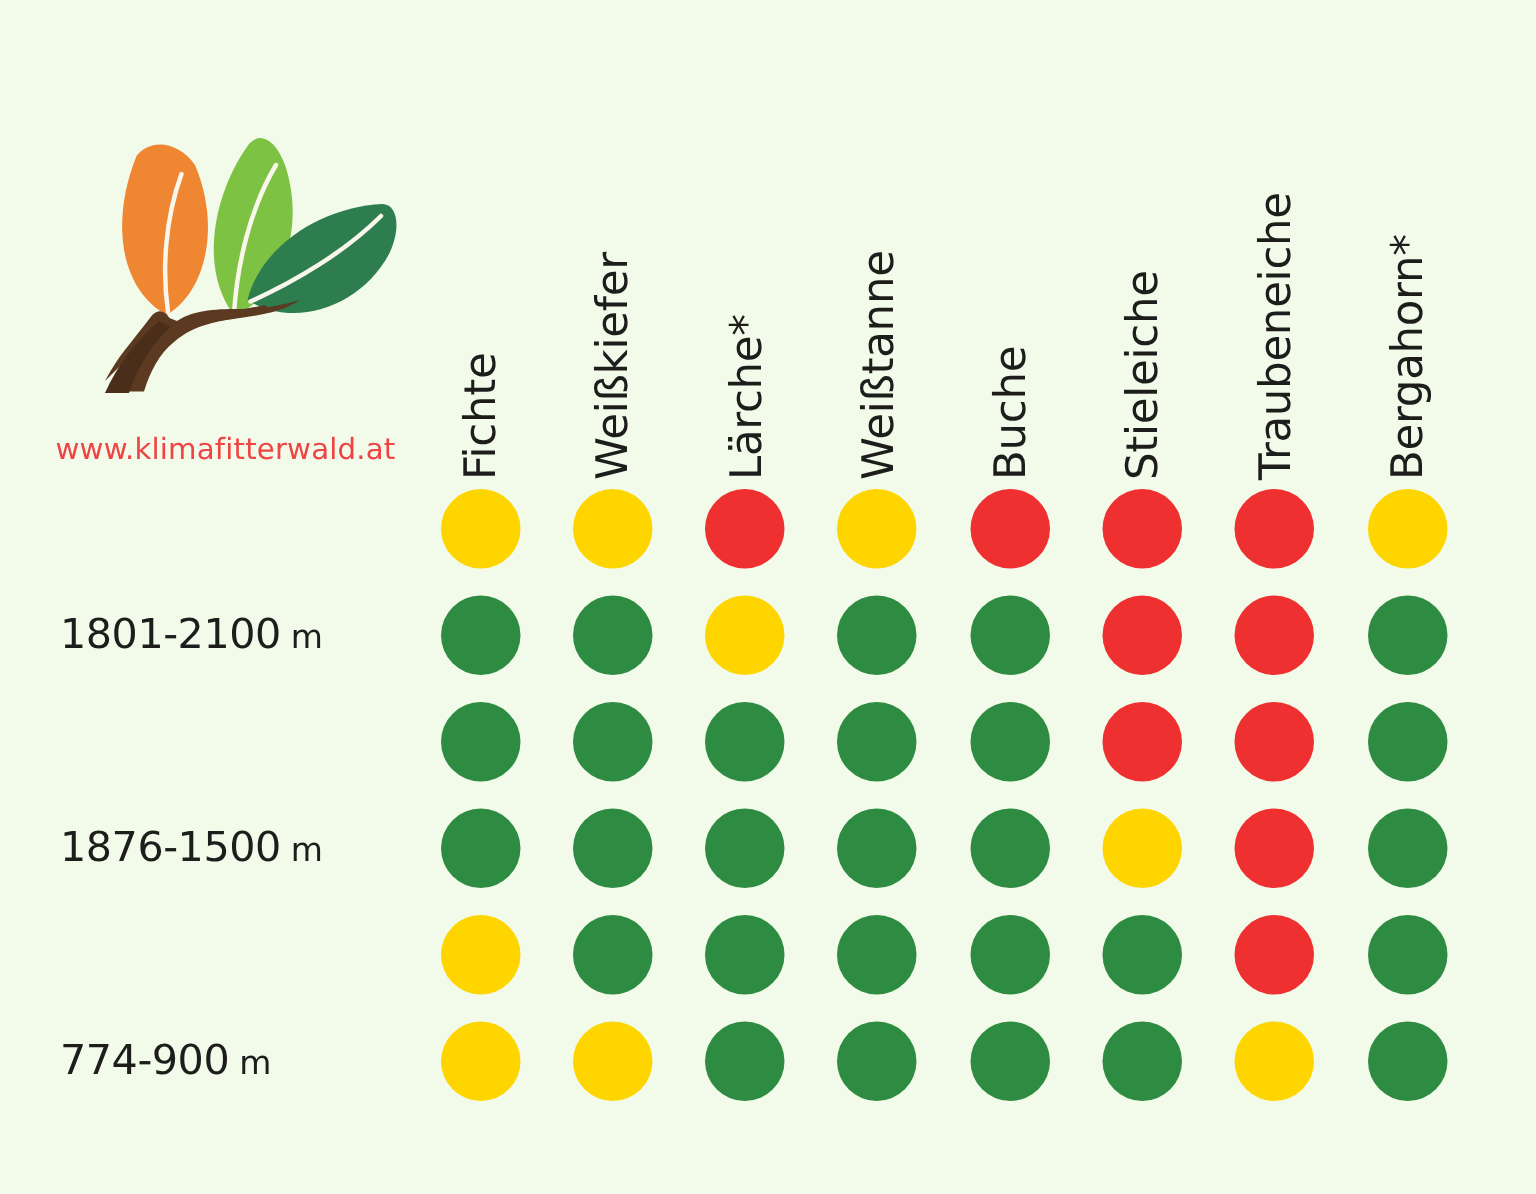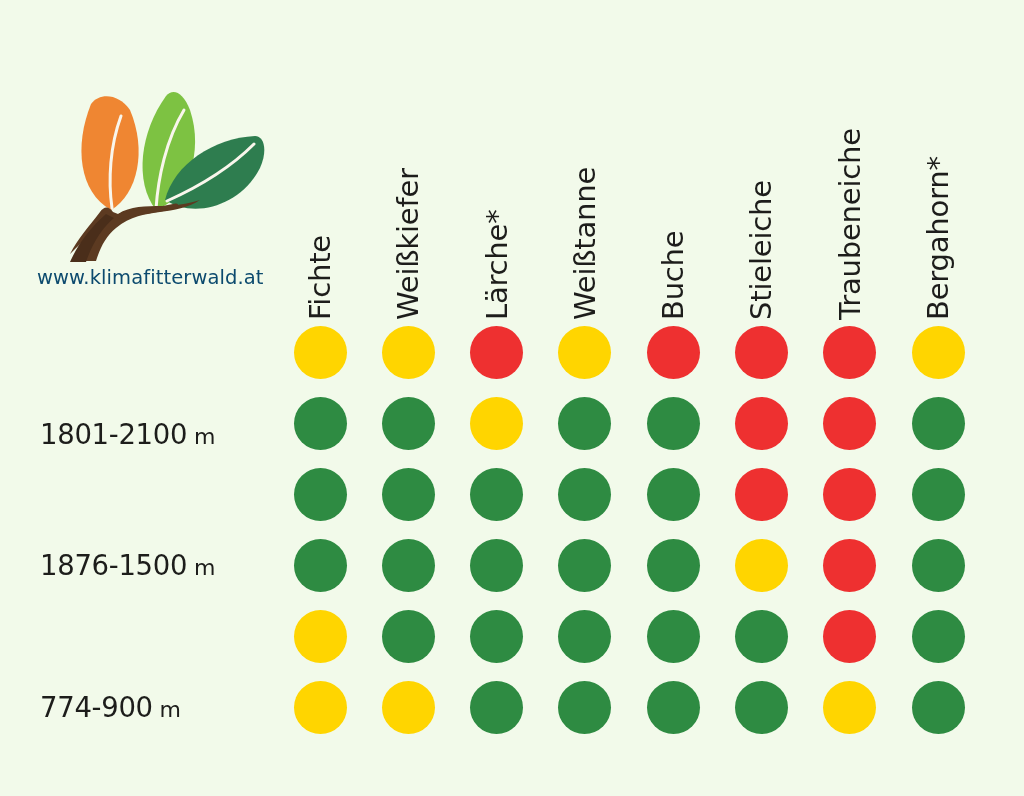--- a/index.html
+++ b/index.html
@@ -138,36 +138,36 @@
         <path d="M133 113 C 162 100, 196 80, 220 56" fill="none" stroke="#f9f6ec" stroke-width="3" stroke-linecap="round"></path>
 
         <path d="M79 124 C 75 118, 70 118, 66 124 C 54 140, 44 150, 36 166 C 44 158, 52 150, 62 142
                  C 54 154, 46 162, 38 173 L 62 173 C 66 160, 72 148, 82 140
                  C 96 128, 112 126, 126 124 C 140 122, 154 120, 166 112
                  C 152 116, 140 118, 128 118 C 112 118, 96 118, 84 126 Z" fill="#5c3a21"></path>
         <path d="M72 126 C 56 140, 44 156, 36 174 L 52 174 C 58 156, 68 140, 80 130 Z" fill="#4a2e1a"></path>
         <path d="M86 128 C 104 124, 124 122, 142 118" fill="none" stroke="#5c3a21" stroke-width="5" stroke-linecap="round"></path>
       </svg>
     </div>
-    <div id="logo-url" style="color: #0c4a6e;">www.klimafitterwald.at</div>
+    <div id="logo-url" style="color: #ef4444; margin-top: 22px;">www.klimafitterwald.at</div>
   </div>
 
   <div id="col-headers">
       <div class="col-head" style="left: 332px;">Fichte</div>
       <div class="col-head" style="left: 420.3px;">Weißkiefer</div>
       <div class="col-head" style="left: 508.6px;">Lärche*</div>
       <div class="col-head" style="left: 596.9px;">Weißtanne</div>
       <div class="col-head" style="left: 685.2px;">Buche</div>
       <div class="col-head" style="left: 773.4px;">Stieleiche</div>
       <div class="col-head" style="left: 861.7px;">Traubeneiche</div>
       <div class="col-head" style="left: 950px;">Bergahorn*</div>
     </div>
 
   <div id="row-labels">
-      <div class="row-label" style="top: 403px; margin-top: 11px;"><span>1801-2100</span><span class="unit"> m</span></div>
+      <div class="row-label" style="top: 403px;"><span>1801-2100</span><span class="unit"> m</span></div>
       <div class="row-label" style="top: 545px;"><span>1876-1500</span><span class="unit"> m</span></div>
       <div class="row-label" style="top: 687px;"><span>774-900</span><span class="unit"> m</span></div>
     </div>
 
   <div id="dot-grid">
       <div class="dot yellow" style="left: 293.5px; top: 325.5px; background: rgb(255, 213, 0);"></div>
       <div class="dot yellow" style="left: 381.8px; top: 325.5px; background: rgb(255, 213, 0);"></div>
       <div class="dot red" style="left: 470.1px; top: 325.5px; background: rgb(238, 48, 48);"></div>
       <div class="dot yellow" style="left: 558.4px; top: 325.5px; background: rgb(255, 213, 0);"></div>
       <div class="dot red" style="left: 646.7px; top: 325.5px; background: rgb(238, 48, 48);"></div>

